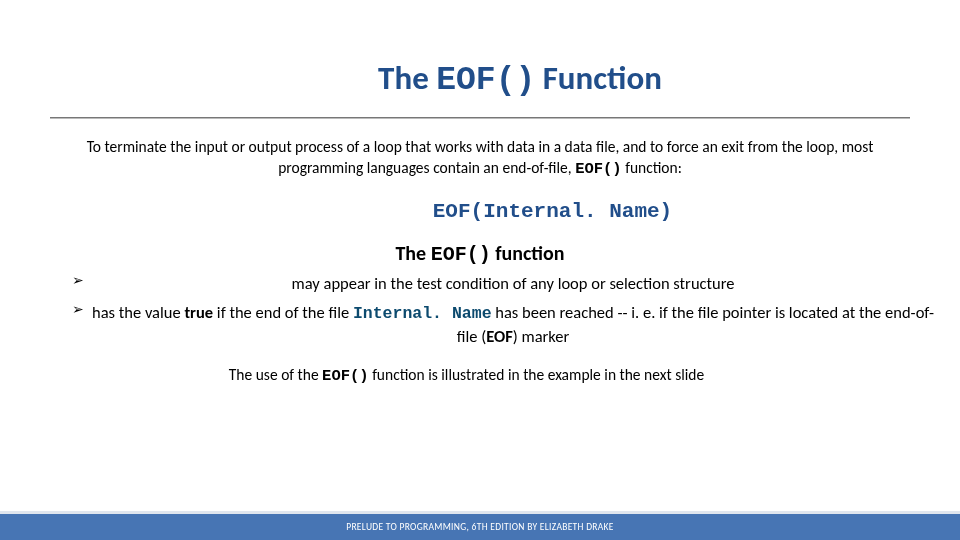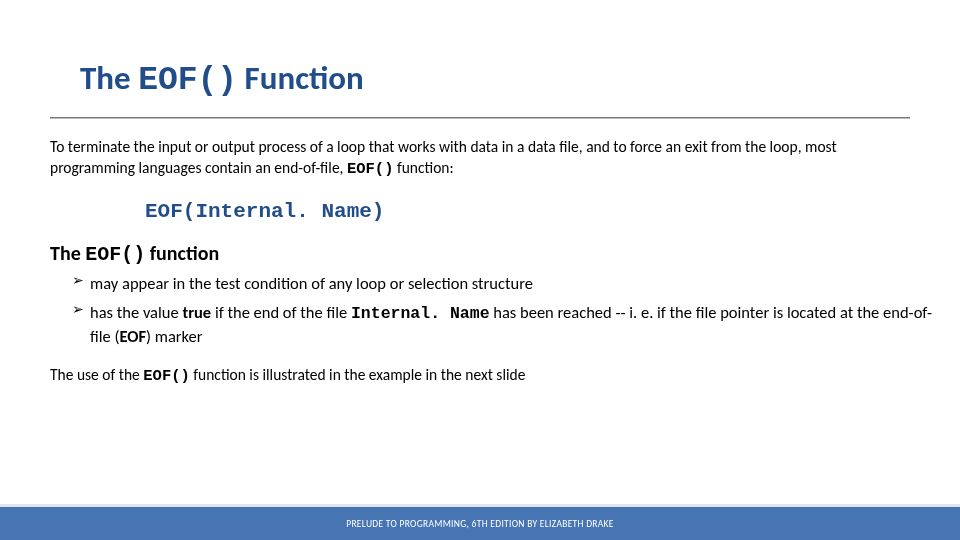--- a/index.html
+++ b/index.html
@@ -1,15 +1,15 @@
 <!DOCTYPE html>
 <html><head>
 <meta charset="utf-8">
 <style>
-  * { box-sizing: border-box; margin: 0; padding: 0; }
+  * { box-sizing: border-box; margin: 0; padding: 0; text-align: center; }
   body {
     width: 960px;
     height: 540px;
     background: #ffffff;
     font-family: Calibri, "Segoe UI", sans-serif;
     position: relative;
     overflow: hidden;
   }
   .slide {
     width: 100%;
@@ -74,34 +74,34 @@
     content: "➢";
     position: absolute;
     left: 0;
     top: 0;
     font-size: 14px;
     color: #000;
   }
   .bullets .mono-blue {
     font-family: "Courier New", Courier, monospace;
     font-weight: 700;
-    color: #000000;
+    color: #0c4a6e;
   }
   .bullets b, .para1 b, .closing b { font-weight: 700; }
   .closing {
     font-size: 15.5px;
     color: #000;
     padding: 10px 77px 0 50px;
   }
   .footer-bar {
     position: absolute;
     bottom: 0;
     left: 0;
     right: 0;
-    height: 36px;
+    height: 29px;
     background: #4775b4;
     border-top: 3px solid #e0e6ee;
     display: flex;
     align-items: center;
     justify-content: center;
   }
   .footer-text {
     color: #fff;
     font-size: 9.5px;
     letter-spacing: 0.3px;

